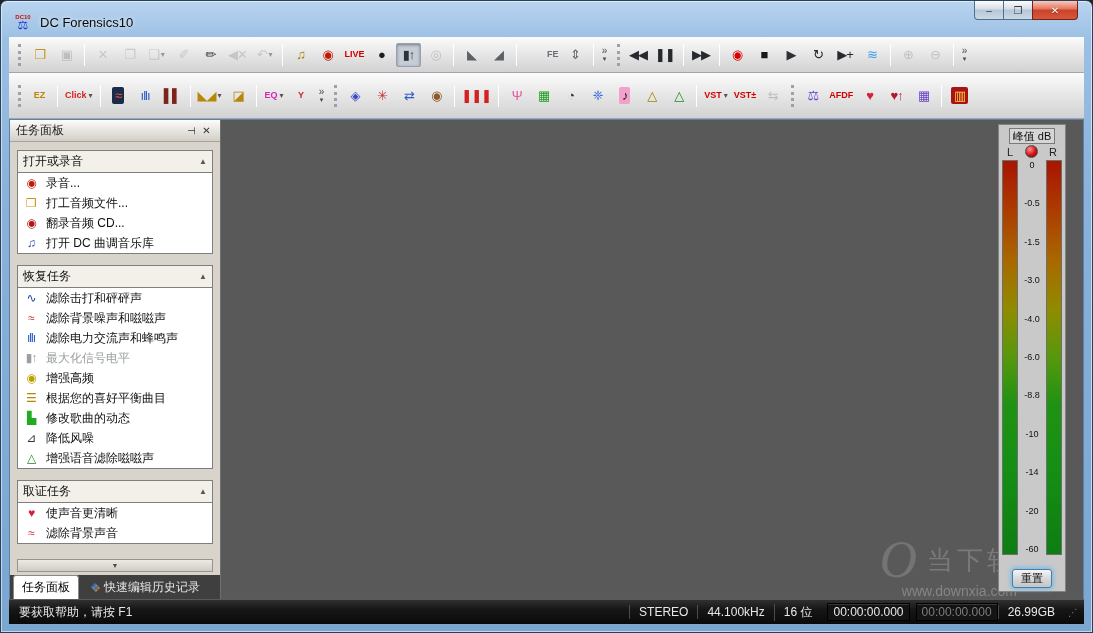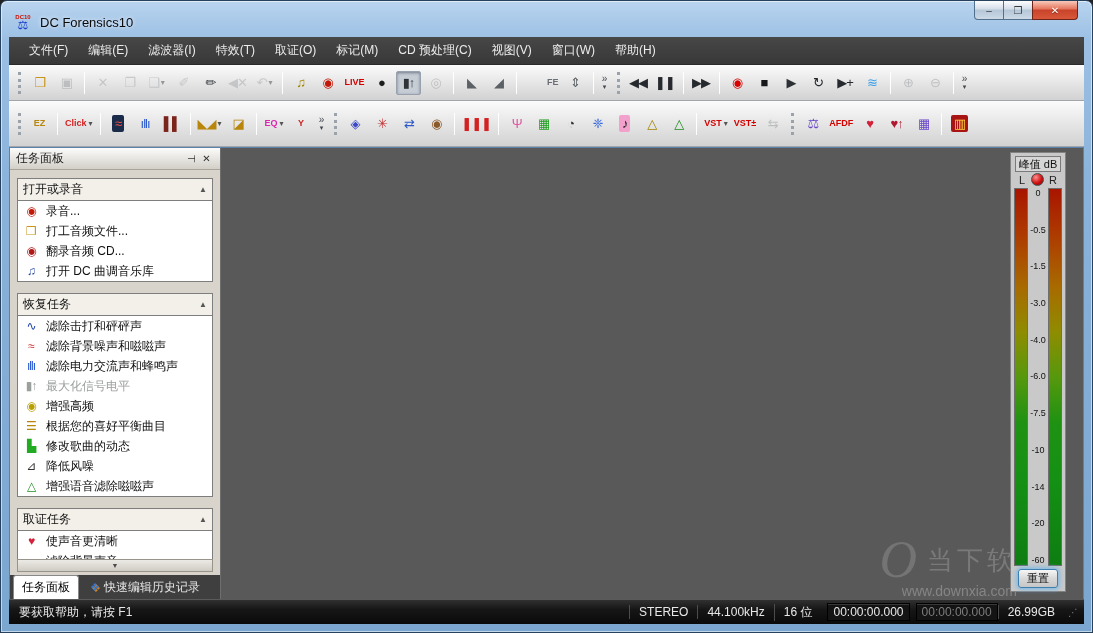--- a/index.html
+++ b/index.html
@@ -72,31 +72,31 @@
   .mainarea { flex:1; background:#595959; position:relative; }
 
   
   .wm { position:absolute; right:66px; bottom:0px; display:flex; flex-direction:column; align-items:flex-end; z-index:1; }
   .wm-row { display:flex; align-items:center; gap:10px; }
   .wm-logo { font-family:"Liberation Serif","DejaVu Serif",serif; font-style:italic; font-size:52px; color:#7d7d7d; opacity:.75; line-height:.8; }
   .wm-name { font-size:26px; color:#828282; opacity:.8; letter-spacing:4px; }
   .wm-url { font-size:14px; color:#8d8d8d; opacity:.85; margin-top:2px; }
 
   
-  .meter { position:absolute; top:4px; right:17px; bottom:7px; width:56px; background:#c9c9c9; border:1px solid #828282;
+  .meter { position:absolute; top:4px; right:17px; bottom:7px; width:68px; background:#c9c9c9; border:1px solid #828282;
     display:flex; flex-direction:column; align-items:center; padding:3px 2px 3px 2px; z-index:2; }
   .meter-title { border:1px solid #7a7a7a; background:#d6d6d6; font-size:11px; color:#111; padding:0 3px; line-height:14px; white-space:nowrap; }
   .lr-row { width:100%; display:flex; align-items:center; justify-content:space-between; padding:1px 6px 0 6px; font-size:11px; color:#222; }
   .knob { width:13px; height:13px; border-radius:50%; background:radial-gradient(circle at 35% 30%,#ff9090,#d01010 55%,#7a0606); border:1px solid #4a4a4a; }
   .bars { flex:1; width:100%; display:flex; justify-content:space-between; padding:2px 1px 0 1px; min-height:0; }
   .vbar { width:16px; border:1px solid #6e6e6e;
     background:linear-gradient(180deg,#a81500 0%,#ad3a00 12%,#a86a00 26%,#8f8c00 38%,#57980d 50%,#1f9212 62%,#149014 78%,#0e7d12 100%); }
   .ticks { width:22px; display:flex; flex-direction:column; justify-content:space-between; padding:1px 0 1px 0; }
   .tick { font-size:9px; color:#111; text-align:center; line-height:1; }
-  .reset-btn { margin-top:3px; font-size:11px; color:#111; padding:1px 8px; background:linear-gradient(#f6f6f6,#d8d8d8 50%,#c6c6c6);
+  .reset-btn { margin-top:14px; font-size:11px; color:#111; padding:1px 8px; background:linear-gradient(#f6f6f6,#d8d8d8 50%,#c6c6c6);
     border:1px solid #3c7fb1; border-radius:3px; box-shadow:0 0 5px 1px #6db6ea; }
 
   
   .statusbar { height:25px; background:linear-gradient(#303030,#161616 40%,#0a0a0a); border-top:1px solid #5a5a5a;
     display:flex; align-items:center; color:#e8e8e8; font-size:12px; padding:0 6px; }
   .sb-help { flex:1; padding-left:4px; }
   .sb-seg { padding:0 9px; border-left:1px solid #4c4c4c; white-space:nowrap; }
   .sb-time { border:1px solid #000; background:#141414; box-shadow:inset 0 1px 0 #383838; padding:1px 5px; margin-left:6px; white-space:nowrap; }
   .sb-time.dim { color:#7e7e7e; }
   .sb-grip { width:14px; text-align:right; color:#777; font-size:10px; }
@@ -112,32 +112,20 @@
       <span class="scales">⚖</span>
     </div>
     <span class="title-text">DC Forensics10</span>
     <div class="winbtns">
       <div class="wbtn min">–</div>
       <div class="wbtn res">❐</div>
       <div class="wbtn close">✕</div>
     </div>
   </div>
 
-  <div class="menubar">
-      <div class="menu-item">文件(F)</div>
-      <div class="menu-item">编辑(E)</div>
-      <div class="menu-item">滤波器(I)</div>
-      <div class="menu-item">特效(T)</div>
-      <div class="menu-item">取证(O)</div>
-      <div class="menu-item">标记(M)</div>
-      <div class="menu-item">CD 预处理(C)</div>
-      <div class="menu-item">视图(V)</div>
-      <div class="menu-item">窗口(W)</div>
-      <div class="menu-item">帮助(H)</div>
-    </div>
 
   <div class="toolbar row1">
       <div class="tgrip"></div>
       <div class="tbtn">
         <span class="glyph" style="color: rgb(201, 148, 28);">❒</span>
       </div>
       <div class="tbtn dis">
         <span class="glyph" style="color: rgb(154, 160, 166);">▣</span>
       </div>
       <div class="tsep"></div>
@@ -477,21 +465,21 @@
         </div>
         <div class="bars">
           <div class="vbar"></div>
           <div class="ticks">
               <div class="tick">0</div>
               <div class="tick">-0.5</div>
               <div class="tick">-1.5</div>
               <div class="tick">-3.0</div>
               <div class="tick">-4.0</div>
               <div class="tick">-6.0</div>
-              <div class="tick">-7.5</div>
+              <div class="tick">-8.8</div>
               <div class="tick">-10</div>
               <div class="tick">-14</div>
               <div class="tick">-20</div>
               <div class="tick">-60</div>
             </div>
           <div class="vbar"></div>
         </div>
         <div class="reset-btn">重置</div>
       </div>
 

